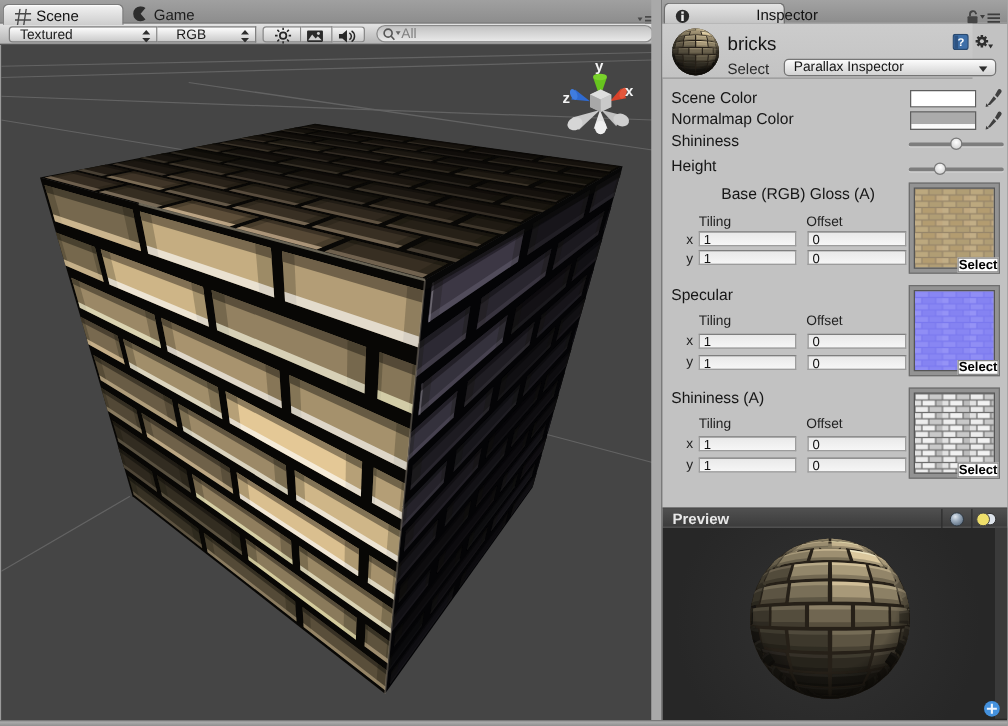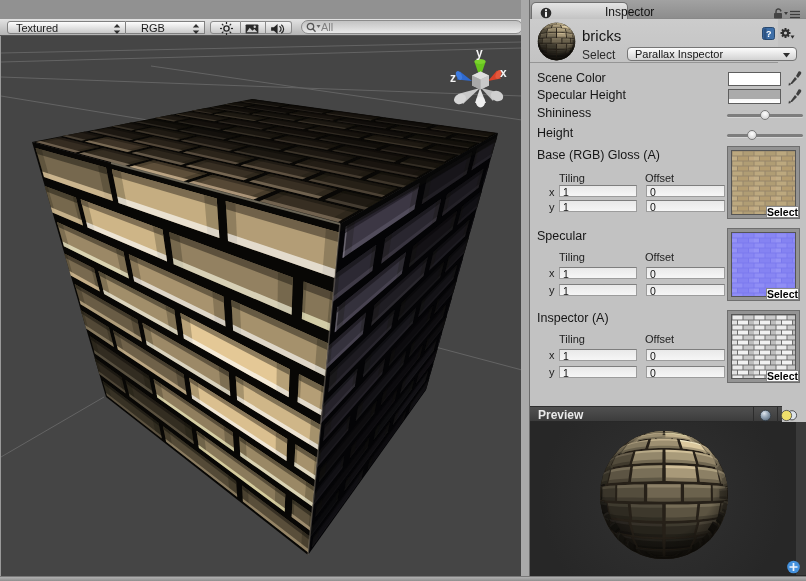--- a/index.html
+++ b/index.html
@@ -71,21 +71,21 @@
   border:1px solid #9c9c9c; border-top-color:#7e7e7e; font-size:10.5px; color:#111; }
 .tfield span { position:absolute; left:3px; top:0px; }
 .thumb { position:absolute; left:197px; width:73px; height:73px; background:#939393;
   border:1px solid #6e6e6e; }
 .thumb .inner { position:absolute; left:3px; top:3px; width:65px; height:65px; border:1px solid #555; }
 .selbtn { position:absolute; right:0px; bottom:0px; width:33px; height:12px; background:#fdfdfd;
   border:1px solid #888; font-size:10.5px; font-weight:bold; color:#000; text-align:center; line-height:11px;}
 
 
 #preview { position:absolute; left:0px; top:404px; width:276px; height:172px; }
-#prev-head { position:absolute; left:0; top:2px; width:252px; height:16px;
+#prev-head { position:absolute; left:0; top:2px; width:276px; height:16px;
   background:linear-gradient(#505050,#3c3c3c); border-top:1px solid #2e2e2e; border-bottom:1px solid #282828;}
 #prev-head .t { position:absolute; left:8px; top:1px; font-size:12px; font-weight:bold; color:#e8e8e8; }
 #prev-body { position:absolute; left:0; top:18px; width:276px; height:154px;
   background:radial-gradient(circle at 48% 50%, #323232 0%, #272727 75%); }
 
 #bottomstrip { position:absolute; left:0; top:576px; width:806px; height:5px;
   background:linear-gradient(#b0b0b0,#8e8e8e); border-top:1px solid #787878; }
 </style>
 </head>
 <body>
@@ -802,20 +802,47 @@
         <path d="M479.5 71.5 L488 75.5 L479.5 79.5 L471 75.5 Z" fill="#dedede"></path>
         <path d="M479.5 79.5 L488 75.5 L488 85.5 L479.5 89.5 Z" fill="#c9c9c9"></path>
         <path d="M479.5 79.5 L471 75.5 L471 85.5 L479.5 89.5 Z" fill="#a8a8a8"></path>
         <text x="475" y="57" font-size="12" font-weight="bold" fill="#f4f4f4" font-family="Liberation Sans">y</text>
         <text x="499" y="77" font-size="12" font-weight="bold" fill="#f4f4f4" font-family="Liberation Sans">x</text>
         <text x="449" y="82" font-size="12" font-weight="bold" fill="#f4f4f4" font-family="Liberation Sans">z</text>
       </g>
     </svg>
   </div>
 
+  <div id="tabbar">
+    <div class="tab" id="tab-scene">
+      <svg width="13" height="13" style="position:absolute;left:9px;top:3px;">
+        <g stroke="#474747" stroke-width="1.1">
+          <line x1="4" y1="0" x2="2" y2="13"></line>
+            <line x1="9" y1="0" x2="7" y2="13"></line>
+          <line x1="0" y1="4" x2="13" y2="4"></line>
+            <line x1="0" y1="9" x2="13" y2="9"></line>
+        </g>
+      </svg>
+      <span>Scene</span>
+    </div>
+    <div class="tab" id="tab-game">
+      <svg width="14" height="14" style="position:absolute;left:6px;top:2px;">
+        <path d="M6.5 6 L10.4 1.4 A6 6 0 1 0 10.4 10.6 Z" fill="#2d2d2d"></path>
+      </svg>
+      <span>Game</span>
+    </div>
+    <svg id="panelmenu" width="16" height="10">
+      <path d="M0 2 l4 0 l-2 3 Z" fill="#4a4a4a"></path>
+      <g stroke="#4a4a4a" stroke-width="1.3">
+        <line x1="6" y1="1.5" x2="15" y2="1.5"></line>
+          <line x1="6" y1="4.5" x2="15" y2="4.5"></line>
+          <line x1="6" y1="7.5" x2="15" y2="7.5"></line>
+      </g>
+    </svg>
+  </div>
 
   <div id="toolbar">
     <div class="ddbtn" id="dd-tex">
         <span class="lbl">Textured</span>      
         <svg width="8" height="10" style="position:absolute;right:4px;top:1.5px;">
           <path d="M4 0 L7.2 3.6 L0.8 3.6 Z M4 10 L0.8 6.4 L7.2 6.4 Z" fill="#2e2e2e"></path>
         </svg>
     </div>
     <div class="ddbtn" id="dd-rgb">
         <span class="lbl">RGB</span>
@@ -918,39 +945,39 @@
       <div id="shader-dd">
           <span class="lbl">Parallax Inspector</span>
         <svg width="7" height="5" style="position:absolute;right:6px;top:5px;">
             <path d="M0 0 L7 0 L3.5 4.5 Z" fill="#2e2e2e"></path>
           </svg>
       </div>
     </div>
 
     <span class="proplbl" style="top:71px;">Scene Color</span>
     <div class="swatch" style="top:72px;background:#ffffff;"></div>
-    <span class="proplbl" style="top:88px;">Specular Height</span>
+    <span class="proplbl" style="top:88px;">Normalmap Color</span>
     <div class="swatch" style="top:89px;height:15px;background:linear-gradient(#ababab 0%,#ababab 68%,#f8f8f8 70%,#ffffff 100%);"></div>
     <span class="proplbl" style="top:106px;">Shininess</span>
     <div class="slidertrack" style="top:113.5px;"></div>
     <div class="sliderknob" style="left:230px;top:110px;"></div>
     <span class="proplbl" style="top:126px;text-align:right;">Height</span>
     <div class="slidertrack" style="top:133.5px;"></div>
     <div class="sliderknob" style="left:217px;top:130px;"></div>
 
     <svg width="14" height="16" style="position:absolute;left:258px;top:70px;">
       <path d="M2 14 L7 7 L9 9 L4 14 Z M8 6 L10 8 L13 4 A1.8 1.8 0 0 0 10.5 1.5 Z" fill="#3f3f3f"></path>
       <path d="M1 12.5 L3 15 L0.5 15.5 Z" fill="#3f3f3f"></path>
     </svg>
     <svg width="14" height="16" style="position:absolute;left:258px;top:88px;">
       <path d="M2 14 L7 7 L9 9 L4 14 Z M8 6 L10 8 L13 4 A1.8 1.8 0 0 0 10.5 1.5 Z" fill="#3f3f3f"></path>
       <path d="M1 12.5 L3 15 L0.5 15.5 Z" fill="#3f3f3f"></path>
     </svg>
 
-    <span class="seclbl" style="top:148px;">Base (RGB) Gloss (A)</span>
+    <span class="seclbl" style="top:148px;margin-left:40px;">Base (RGB) Gloss (A)</span>
     <span class="tilelbl" style="left:29px;top:172px;">Tiling</span>
     <span class="tilelbl" style="left:115px;top:172px;">Offset</span>
     <span class="xylbl" style="left:19px;top:186px;">x</span>
     <span class="xylbl" style="left:19px;top:201px;">y</span>
     <div class="tfield" style="left:29px;top:185px;width:78px;">
         <span>1</span>
       </div>
     <div class="tfield" style="left:116px;top:185px;width:79px;">
         <span>0</span>
       </div>
@@ -1008,21 +1035,21 @@
               <rect x="6" y="5.5" width="10" height="4" fill="#8583f2"></rect>
               <rect x="17" y="5.5" width="10" height="4" fill="#8e8cf4"></rect>
             </pattern>
           </defs>
           <rect width="63" height="63" fill="url(#pnorm)"></rect>
         </svg>
       </div>
       <div class="selbtn">Select</div>
     </div>
 
-    <span class="seclbl" style="top:311px;">Inspector (A)</span>
+    <span class="seclbl" style="top:311px;">Shininess (A)</span>
     <span class="tilelbl" style="left:29px;top:333px;">Tiling</span>
     <span class="tilelbl" style="left:115px;top:333px;">Offset</span>
     <span class="xylbl" style="left:19px;top:349px;">x</span>
     <span class="xylbl" style="left:19px;top:366px;">y</span>
     <div class="tfield" style="left:29px;top:349px;width:78px;">
         <span>1</span>
       </div>
     <div class="tfield" style="left:116px;top:349px;width:79px;">
         <span>0</span>
       </div>

